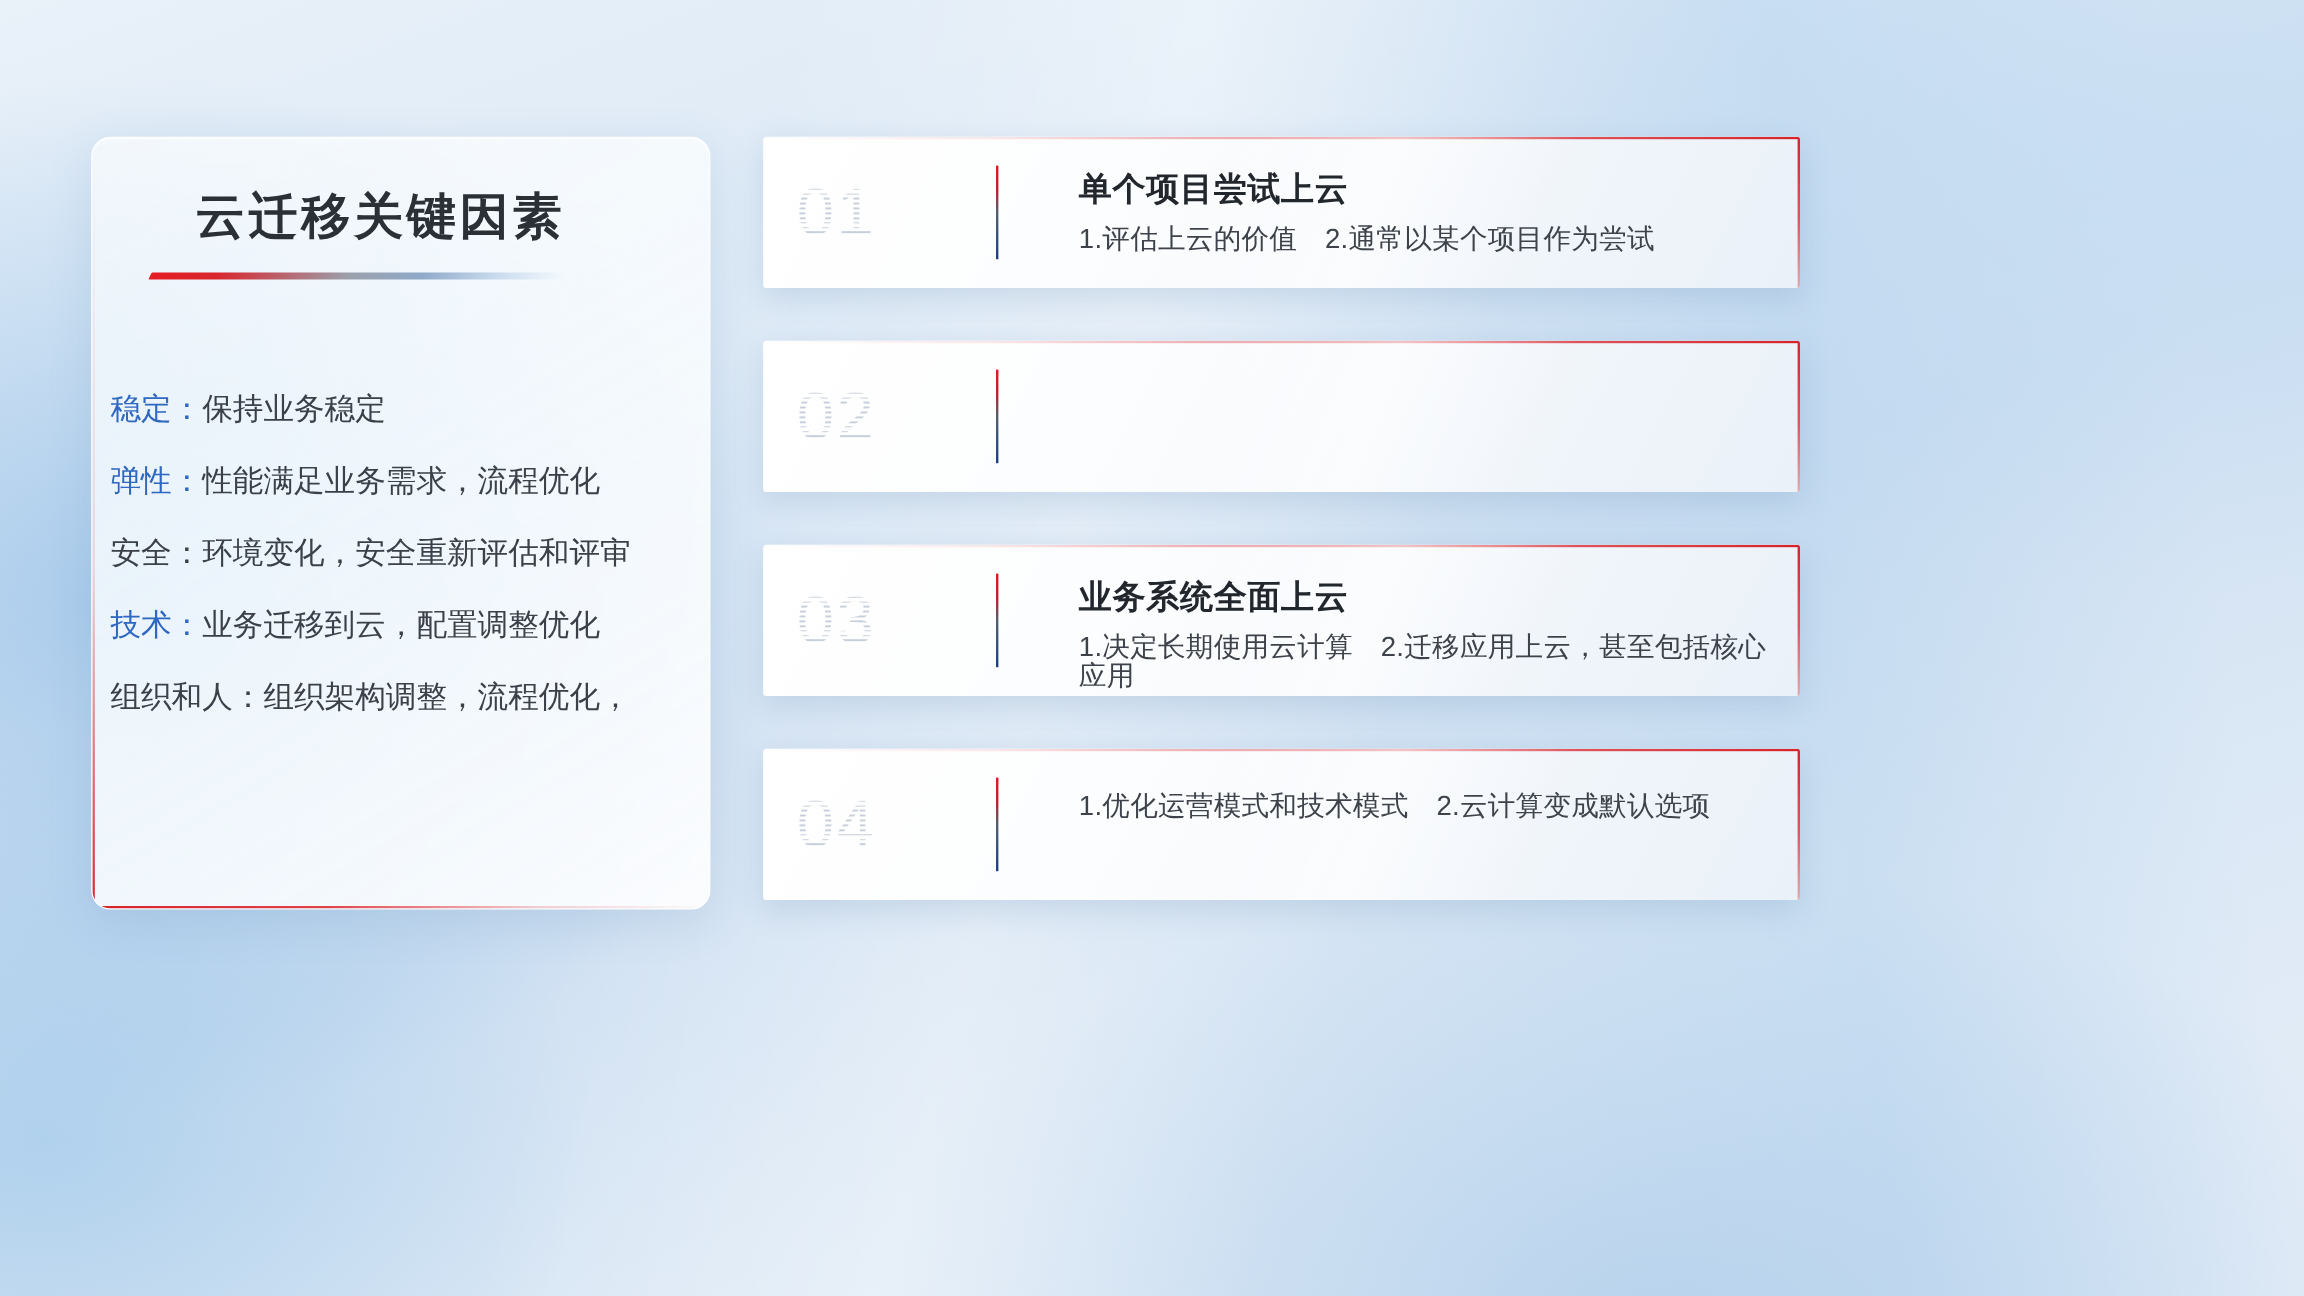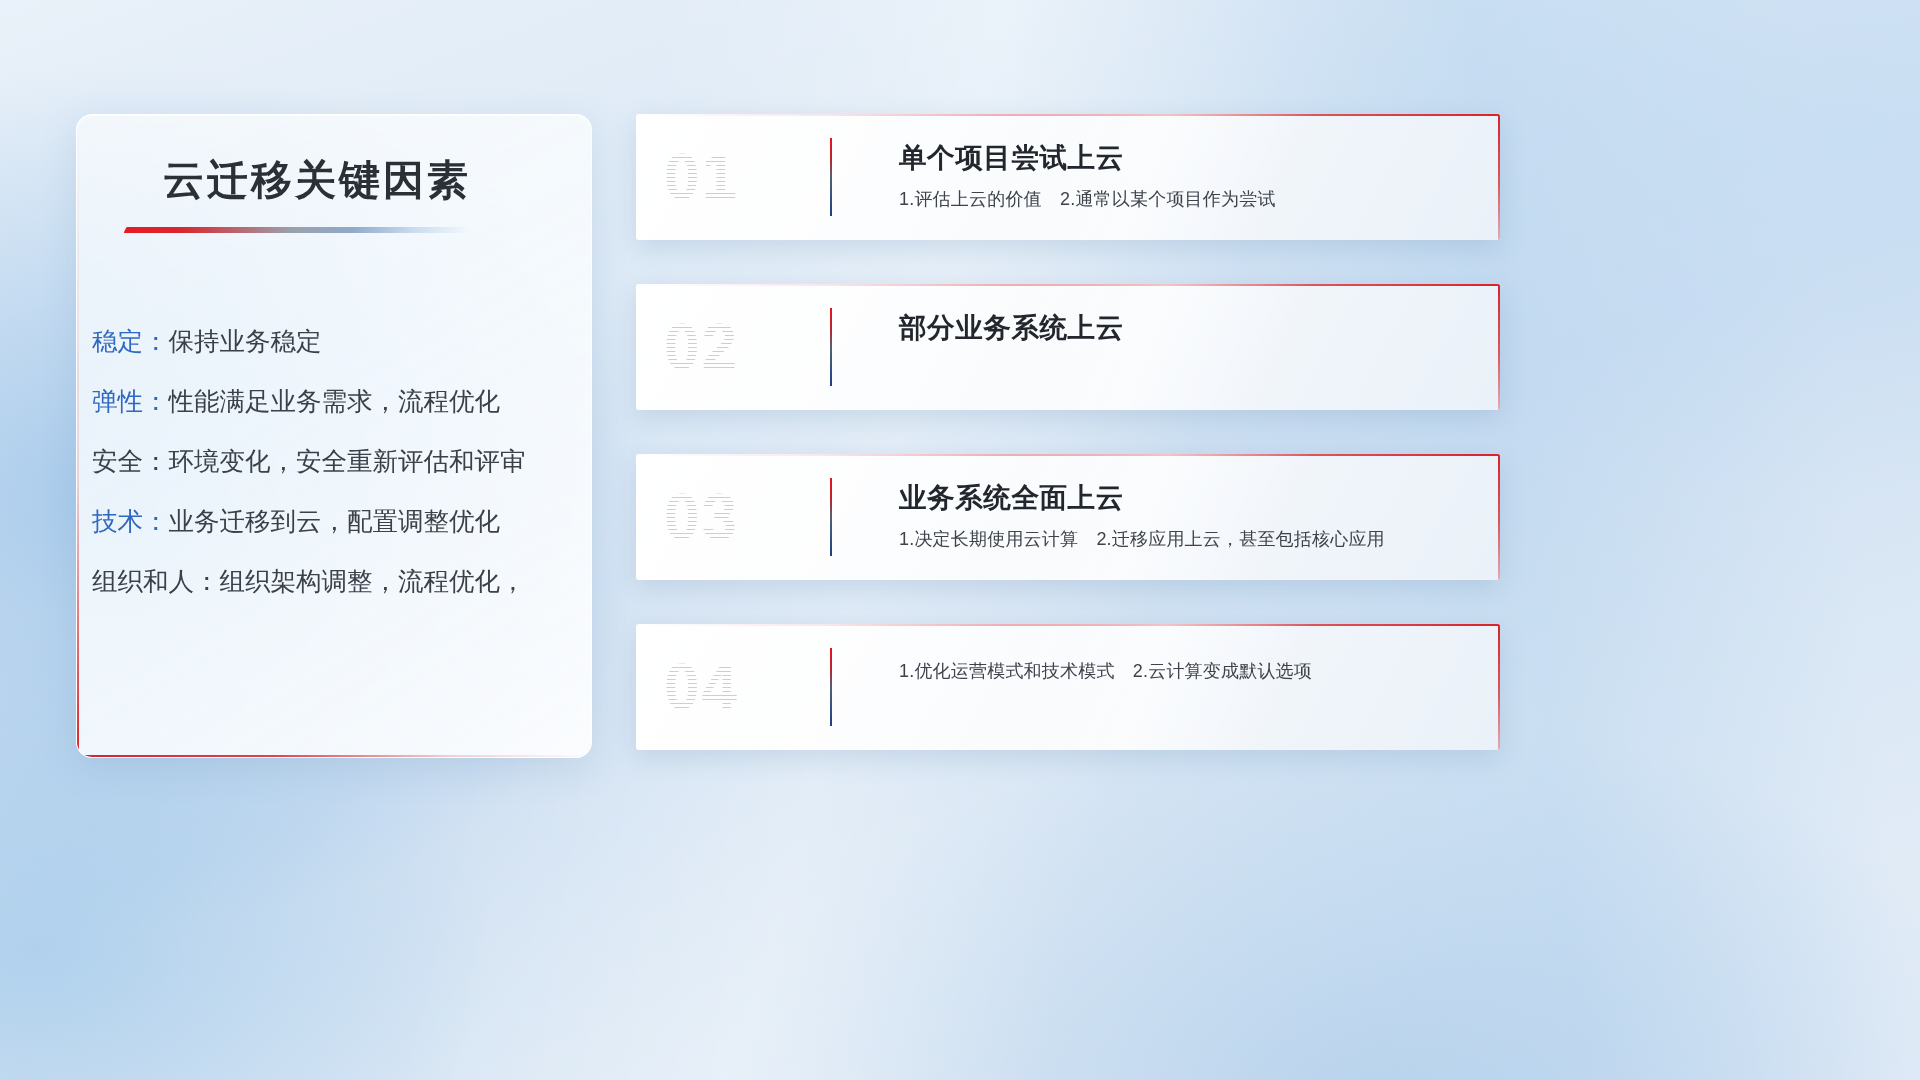--- a/index.html
+++ b/index.html
@@ -105,22 +105,22 @@
     position: absolute; inset: 0;
     background: linear-gradient(112deg, rgba(255,255,255,0.0) 40%, rgba(255,255,255,0.55) 58%, rgba(255,255,255,0.0) 74%);
     pointer-events: none;
   }
 
   
   .card-num {
     position: absolute;
     left: 28px; top: 50%;
     transform: translateY(-50%);
-    font-size: 64px;
-    font-weight: bold;
+    font-size: 56px;
+    font-weight: normal;
     letter-spacing: 2px;
     line-height: 1;
     color: transparent;
     background-image:
       repeating-linear-gradient(
         180deg,
         rgba(120,140,168,0.55) 0px,
         rgba(120,140,168,0.55) 1.4px,
         rgba(255,255,255,0) 1.4px,
         rgba(255,255,255,0) 4px
@@ -144,21 +144,21 @@
   }
   .card-title {
     font-size: 27.5px;
     font-weight: bold;
     color: #22262d;
     letter-spacing: 0.6px;
     line-height: 38px;
   }
   .card-desc {
     margin-top: 10px;
-    font-size: 18px;
+    font-size: 23px;
     color: #3e434b;
     letter-spacing: 0.2px;
     line-height: 24px;
   }
 </style>
 </head>
 <body>
 
 <div class="sheen"></div>
 
@@ -195,21 +195,20 @@
       <div class="card-title">单个项目尝试上云</div>
       <div class="card-desc">1.评估上云的价值　2.通常以某个项目作为尝试</div>
     </div>
   </article>
 
   <article class="card">
     <span class="card-sheen"></span>
     <span class="card-num">02</span>
     <span class="card-divider"></span>
     <div class="card-body">
-      <div class="card-title">部分业务系统上云</div>
     </div>
   </article>
 
   <article class="card">
     <span class="card-sheen"></span>
     <span class="card-num">03</span>
     <span class="card-divider"></span>
     <div class="card-body">
       <div class="card-title">业务系统全面上云</div>
       <div class="card-desc">1.决定长期使用云计算　2.迁移应用上云，甚至包括核心应用</div>

